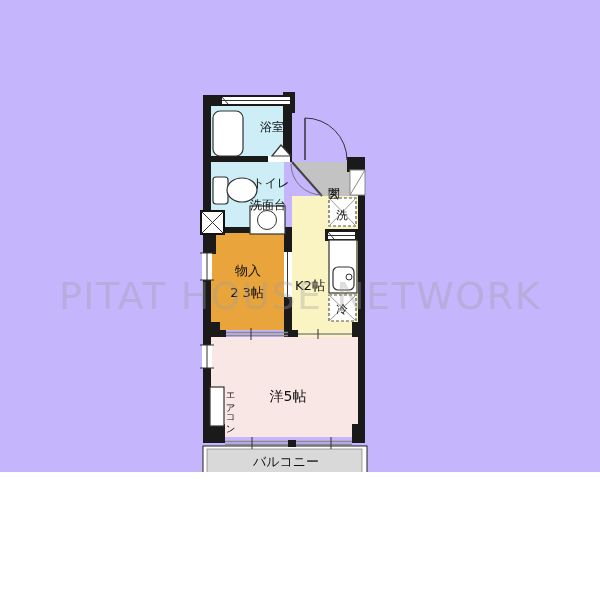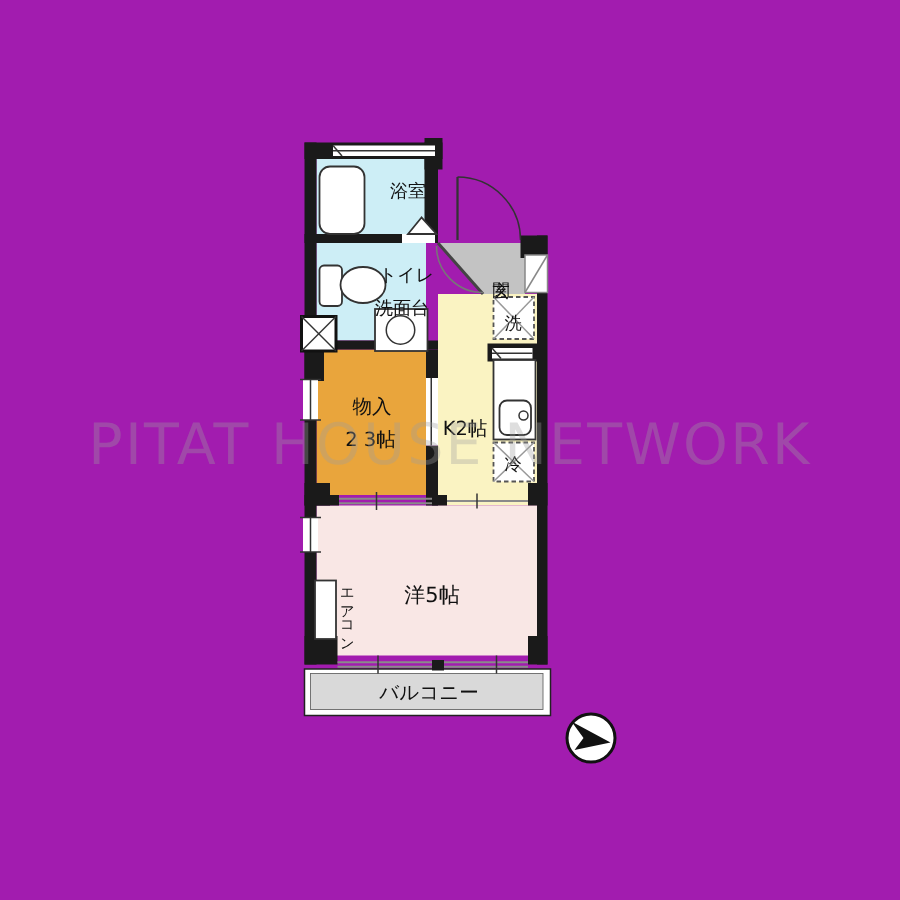--- a/index.html
+++ b/index.html
@@ -1,16 +1,16 @@
 <!DOCTYPE html>
 <html><head>
 <meta charset="utf-8">
 <style>
   html,body{margin:0;padding:0;background:#fff;}
-  #canvas{position:relative;width:600px;height:600px;background:#a21caf;overflow:hidden;
+  #canvas{position:relative;width:600px;height:472px;background:#c4b5fd;overflow:hidden;
           font-family:"DejaVu Sans","Liberation Sans",sans-serif;}
   svg{display:block;}
   
   .fill-bath{fill:#cdeef6;}
   .fill-storage{fill:#e9a53c;}
   .fill-kitchen{fill:#faf3c2;}
   .fill-western{fill:#f9e7e5;}
   .fill-entrance{fill:#c3c3c3;}
   .fill-balcony{fill:#d9d9d9;}
   .wall{fill:#1a1a1a;}

